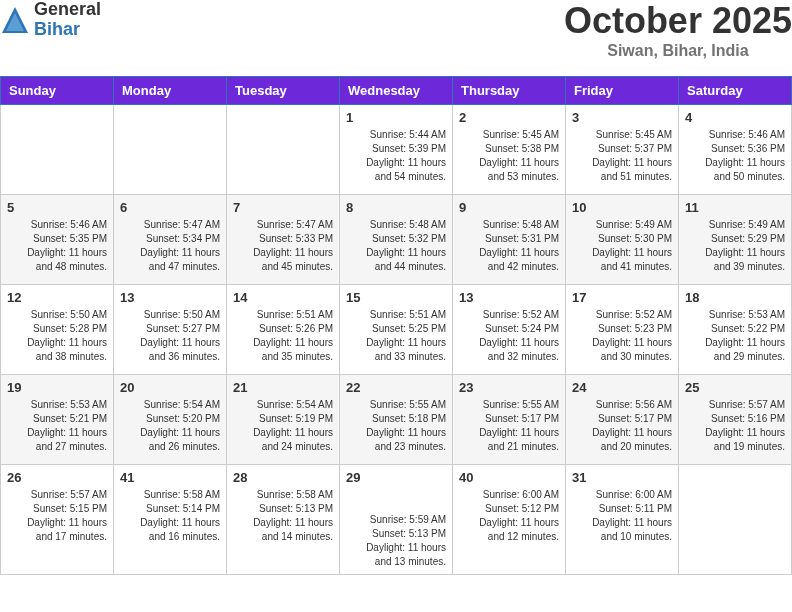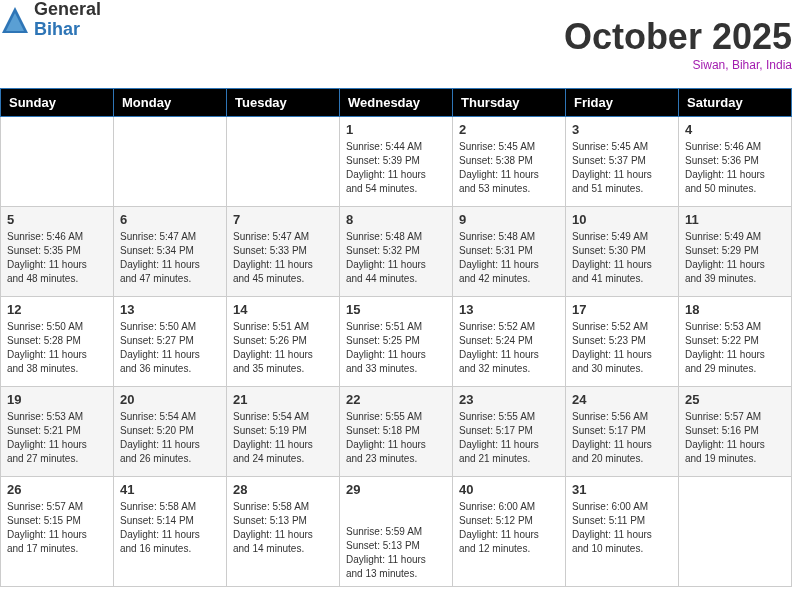--- a/index.html
+++ b/index.html
@@ -36,38 +36,38 @@
       font-size: 18px;
       font-weight: bold;
       color: #2e75b6;
     }
     .logo-icon {
       width: 30px;
       height: 30px;
       margin-right: 4px;
     }
     .title-block {
-      text-align: right;
-      margin-top: 16px;
+      text-align: center;
     }
     .month-title {
       font-size: 36px;
       font-weight: bold;
       color: #333;
     }
     .location {
-      font-size: 12px;
-      color: #a21caf;
+      font-size: 16px;
+      color: #737373;
+      font-weight: bold;
     }
     .calendar {
       width: 100%;
       border-collapse: collapse;
     }
     .calendar th {
-      background-color: #000000;
+      background-color: #6d28d9;
       color: #fff;
       text-align: left;
       padding: 6px 8px;
       font-size: 13px;
       font-weight: bold;
       border: 1px solid #2e75b6;
       margin-left: 44px;
     }
     .calendar td {
       vertical-align: top;
@@ -86,20 +86,21 @@
     .day-number {
       font-size: 13px;
       font-weight: bold;
       margin-bottom: 3px;
       display: block;
     }
     .day-info {
       font-size: 10px;
       line-height: 1.4;
       color: #333;
+      text-align: right;
     }
     .empty-cell {
       background: #fff !important;
     }
   </style>
 </head>
 <body>
 
 <div class="page">
   <div class="header">

